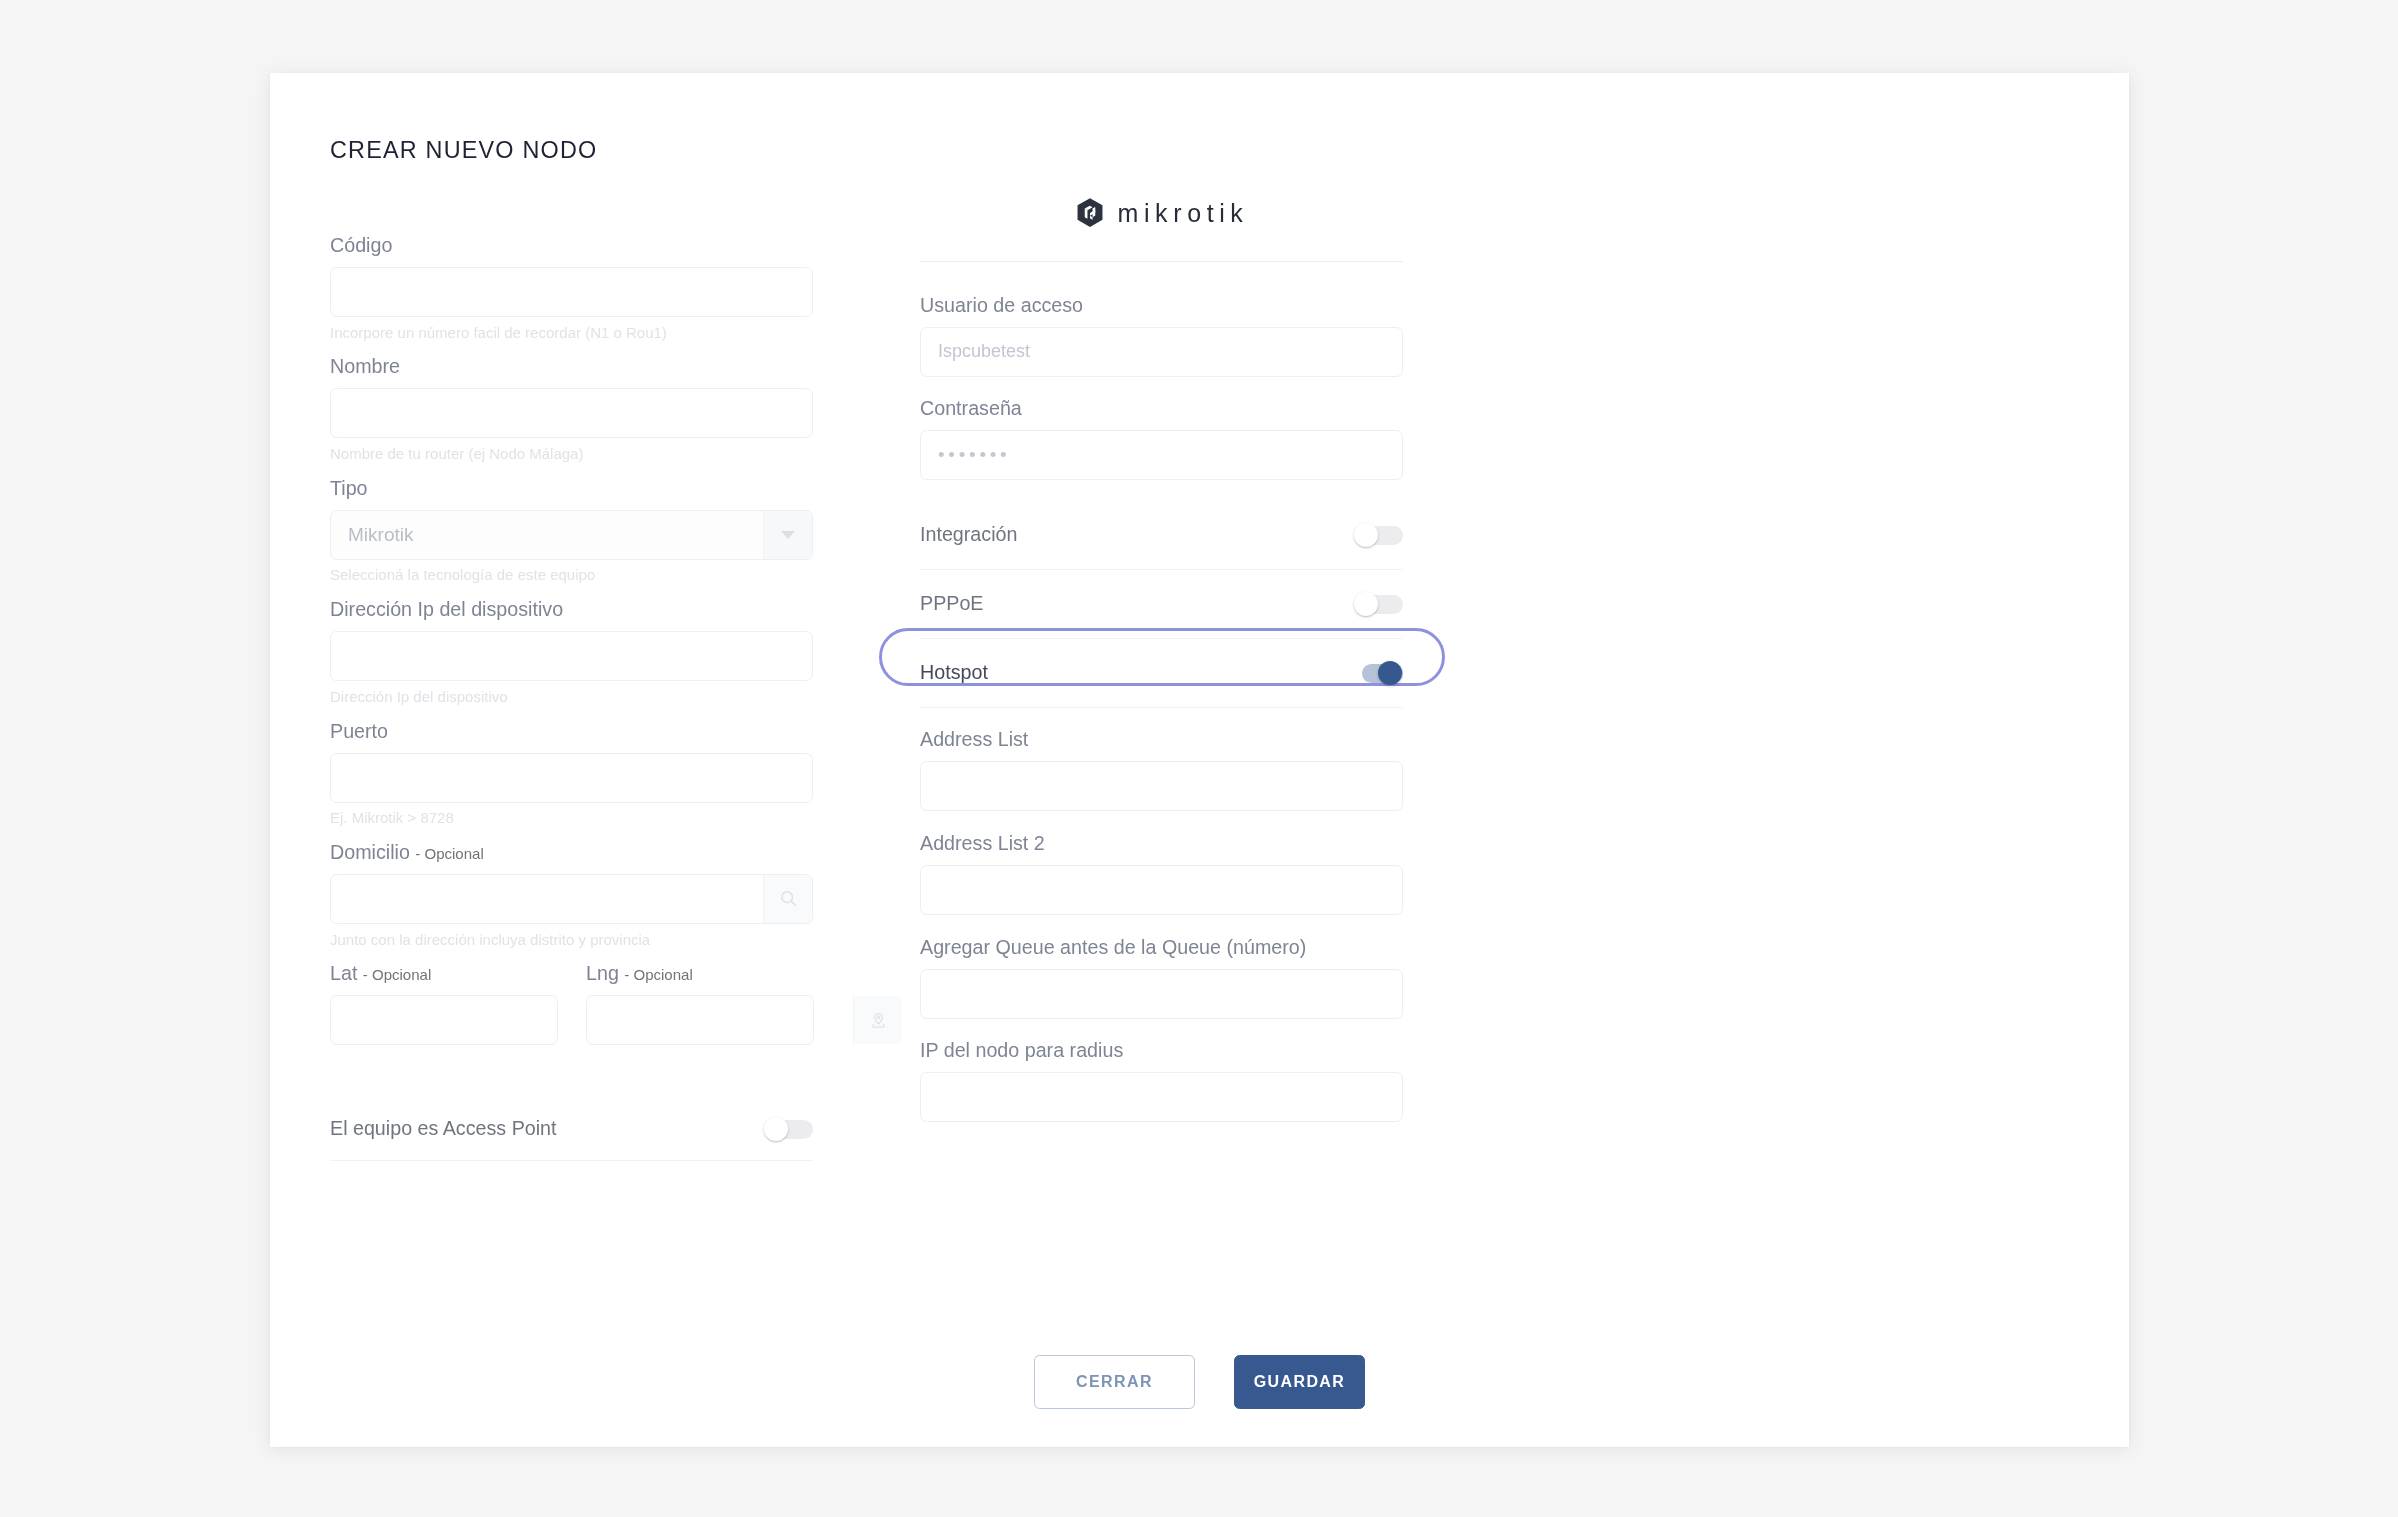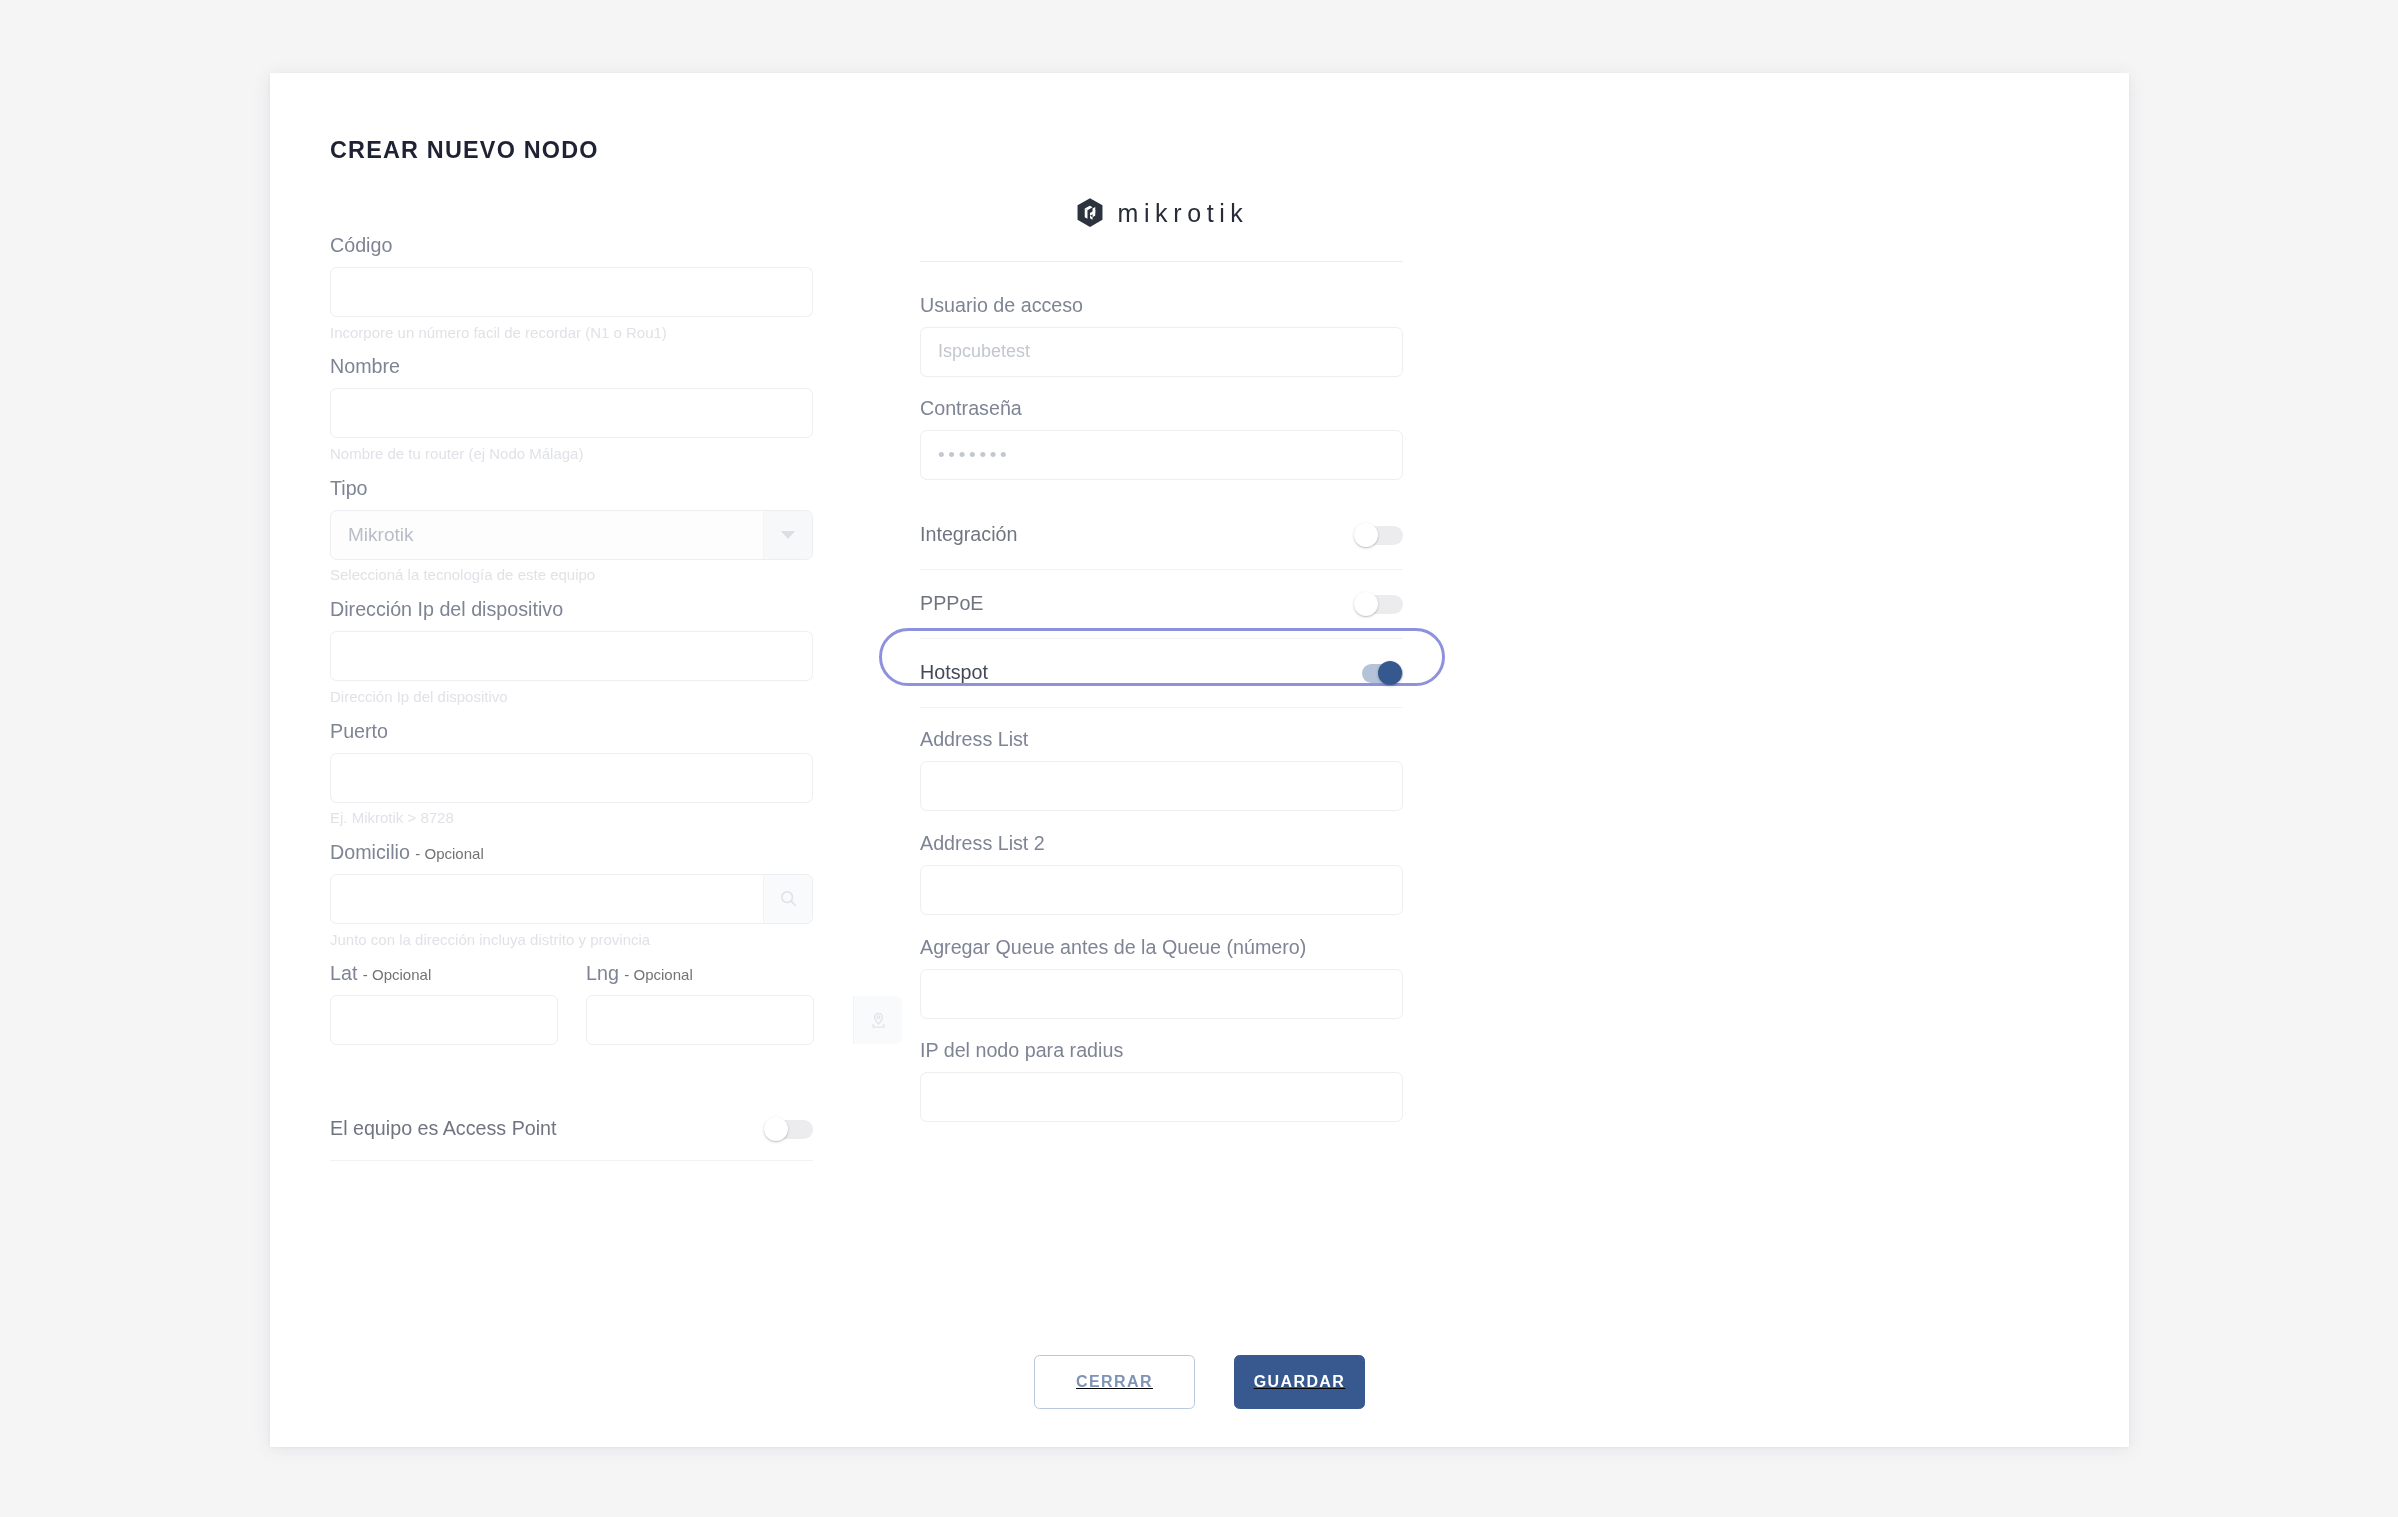--- a/index.html
+++ b/index.html
@@ -30,21 +30,21 @@
     background: #ffffff;
     box-shadow: 0 1.9px 17px rgba(60, 64, 80, 0.10),
                 0 0.9px 2.8px rgba(60, 64, 80, 0.06);
   }
 
   .card-title {
     position: absolute;
     left: 60px;
     top: 64px;
     font-size: 23.4px;
-    font-weight: 700;
+    font-weight: 400;
     letter-spacing: 1.2px;
     color: #1f2235;
     text-transform: uppercase;
   }
 
   
   .col-left {
     position: absolute;
     left: 60px;
     top: 161px;
@@ -251,21 +251,20 @@
 
   
   .footer {
     position: absolute;
     left: 0;
     top: 1282px;
     width: 100%;
     display: flex;
     justify-content: center;
     gap: 39px;
-    text-decoration: underline;
   }
   .btn {
     height: 54px;
     border-radius: 5.6px;
     font-family: "Liberation Sans", sans-serif;
     font-size: 16px;
     font-weight: 700;
     letter-spacing: 1.4px;
     cursor: pointer;
     text-transform: uppercase;

